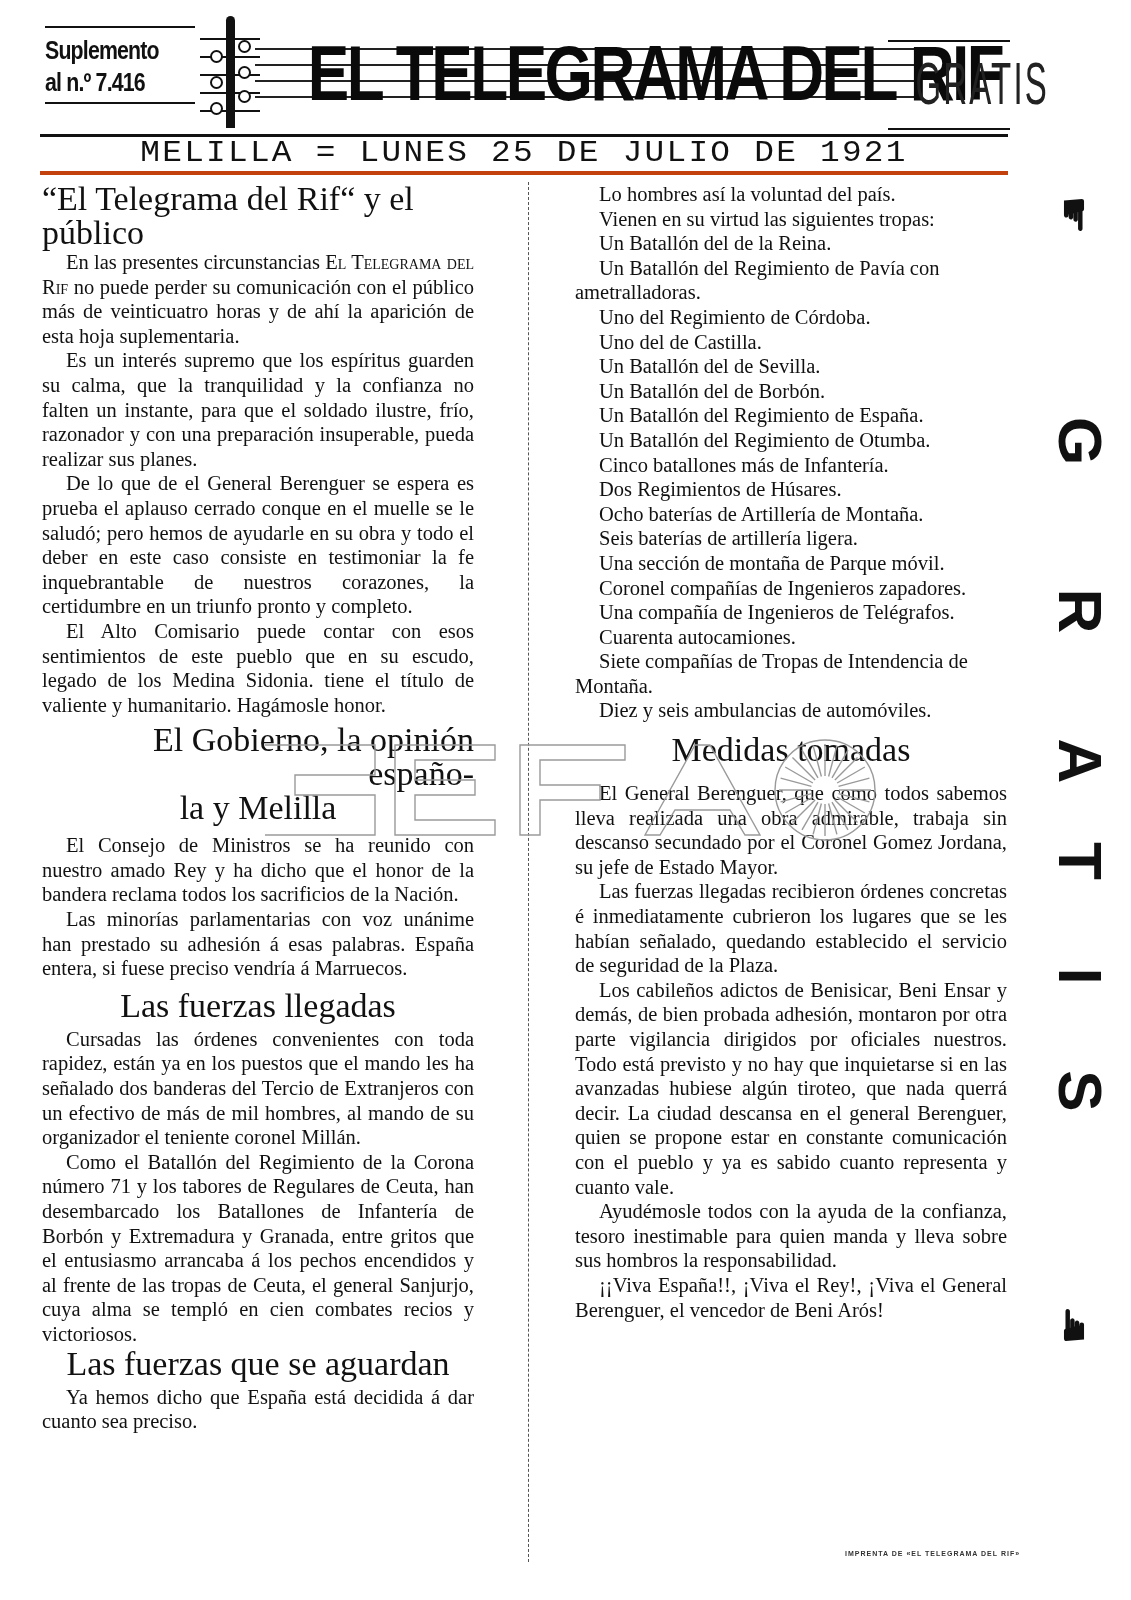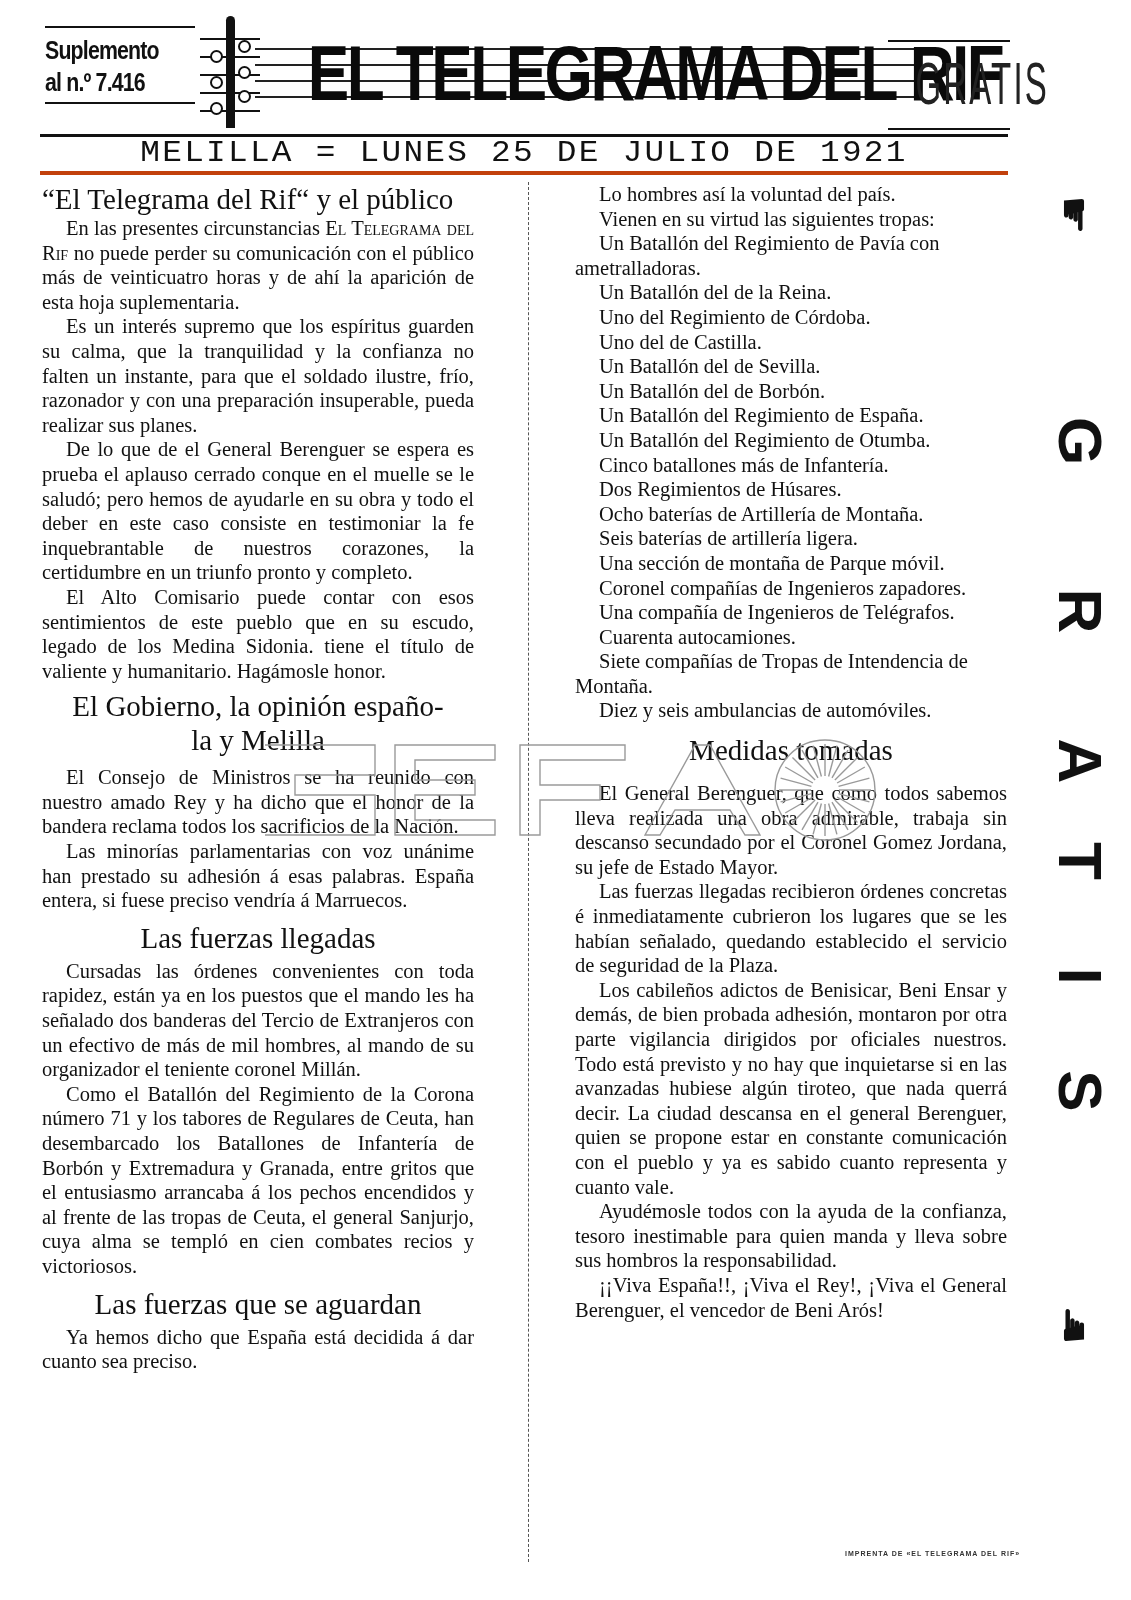--- a/index.html
+++ b/index.html
@@ -21,21 +21,21 @@
 
   .dateline { position: absolute; left: 40px; top: 134px; width: 968px; border-top: 3px solid #111; border-bottom: 4px solid #c2410c; height: 34px; }
   .dateline span { display: block; text-align: center; font-family: "Liberation Mono", "DejaVu Sans Mono", monospace; font-size: 29px; line-height: 34px; letter-spacing: 2px; font-weight: normal; white-space: nowrap; transform: scaleX(1.13); transform-origin: center; }
 
   
   .col { position: absolute; top: 182px; font-size: 20.5px; line-height: 24.6px; }
   .col-left { left: 42px; width: 432px; }
   .col-right { left: 575px; width: 432px; }
   .col-rule { position: absolute; left: 528px; top: 182px; width: 0; height: 1380px; border-left: 1px dashed #555; }
 
-  .col h2 { font-weight: normal; margin: 0; text-align: center; font-size: 29px; line-height: 34px; }
+  .col h2 { font-weight: normal; margin: 0; text-align: center; font-size: 34px; line-height: 34px; }
   .col h2.left { text-align: left; }
   .col p { margin: 0; text-align: justify; text-indent: 24px; hyphens: manual; }
   .col p.item { text-align: left; }
   .sc { font-variant: small-caps; }
 
   
   .side { position: absolute; left: 1050px; top: 190px; width: 60px; height: 1380px; }
   .side .hand { position: absolute; left: 4px; width: 40px; font-size: 44px; line-height: 50px; text-align: center; font-family: "DejaVu Sans", sans-serif; }
   .side .letter { position: absolute; left: 0; width: 60px; text-align: center; font-family: "Liberation Sans", sans-serif; font-weight: 900; font-size: 62px; line-height: 62px; transform: rotate(90deg); color: #111; }
 
@@ -86,42 +86,42 @@
 </div>
 
 <section class="col col-left">
   <h2 class="left">“El Telegrama del Rif“ y el público</h2>
   <p><span>En las presentes circunstancias </span><span class="sc">El Telegrama del Rif</span><span> no puede perder su comunicación con el público más de veinticuatro horas y de ahí la aparición de esta hoja suplementaria.</span></p>
   <p>Es un interés supremo que los espíritus guarden su calma, que la tranquilidad y la confianza no falten un instante, para que el soldado ilustre, frío, razonador y con una preparación insuperable, pueda realizar sus planes.</p>
   <p>De lo que de el General Berenguer se espera es prueba el aplauso cerrado conque en el muelle se le saludó; pero hemos de ayudarle en su obra y todo el deber en este caso consiste en testimoniar la fe inquebrantable de nuestros corazones, la certidumbre en un triunfo pronto y completo.</p>
   <p>El Alto Comisario puede contar con esos sentimientos de este pueblo que en su escudo, legado de los Medina Sidonia. tiene el título de valiente y humanitario. Hagámosle honor.</p>
 
   <h2 style="margin-top:6px">
-    <span style="display:block;text-align:center">El Gobierno, la opinión españo-</span>
+    <span style="display:block;text-align:right">El Gobierno, la opinión españo-</span>
     <span style="display:block">la y Melilla</span>
   </h2>
   <p style="margin-top:8px">El Consejo de Ministros se ha reunido con nuestro amado Rey y ha dicho que el honor de la bandera reclama todos los sacrificios de la Nación.</p>
   <p>Las minorías parlamentarias con voz unánime han prestado su adhesión á esas palabras. España entera, si fuese preciso vendría á Marruecos.</p>
 
   <h2 style="margin-top:8px">Las fuerzas llegadas</h2>
   <p style="margin-top:4px">Cursadas las órdenes convenientes con toda rapidez, están ya en los puestos que el mando les ha señalado dos banderas del Tercio de Extranjeros con un efectivo de más de mil hombres, al mando de su organizador el teniente coronel Millán.</p>
   <p>Como el Batallón del Regimiento de la Corona número 71 y los tabores de Regulares de Ceuta, han desembarcado los Batallones de Infantería de Borbón y Extremadura y Granada, entre gritos que el entusiasmo arrancaba á los pechos encendidos y al frente de las tropas de Ceuta, el general Sanjurjo, cuya alma se templó en cien combates recios y victoriosos.</p>
 
-  <h2 style="margin-top:8px">Las fuerzas que se aguardan</h2>
+  <h2 style="">Las fuerzas que se aguardan</h2>
   <p style="margin-top:4px">Ya hemos dicho que España está decidida á dar cuanto sea preciso.</p>
 </section>
 
 <div class="col-rule"></div>
 
 <section class="col col-right">
   <p class="item">Lo hombres así la voluntad del país.</p>
   <p class="item">Vienen en su virtud las siguientes tropas:</p>
   <div id="troop-list">
+      <p class="item">Un Batallón del de la Reina.</p>
       <p class="item">Un Batallón del Regimiento de Pavía con ametralladoras.</p>
-      <p class="item">Un Batallón del de la Reina.</p>
       <p class="item">Uno del Regimiento de Córdoba.</p>
       <p class="item">Uno del de Castilla.</p>
       <p class="item">Un Batallón del de Sevilla.</p>
       <p class="item">Un Batallón del de Borbón.</p>
       <p class="item">Un Batallón del Regimiento de España.</p>
       <p class="item">Un Batallón del Regimiento de Otumba.</p>
       <p class="item">Cinco batallones más de Infantería.</p>
       <p class="item">Dos Regimientos de Húsares.</p>
       <p class="item">Ocho baterías de Artillería de Montaña.</p>
       <p class="item">Seis baterías de artillería ligera.</p>

